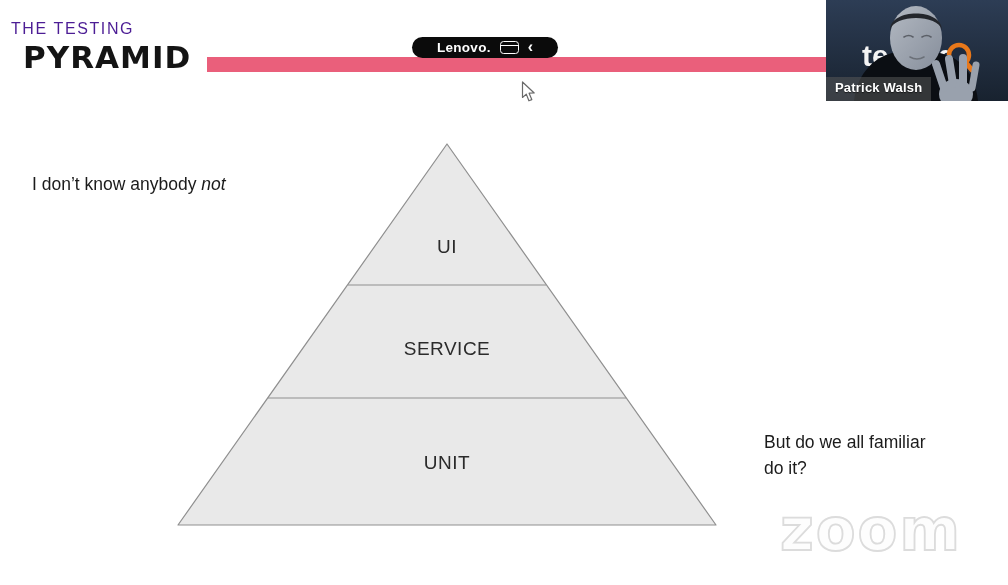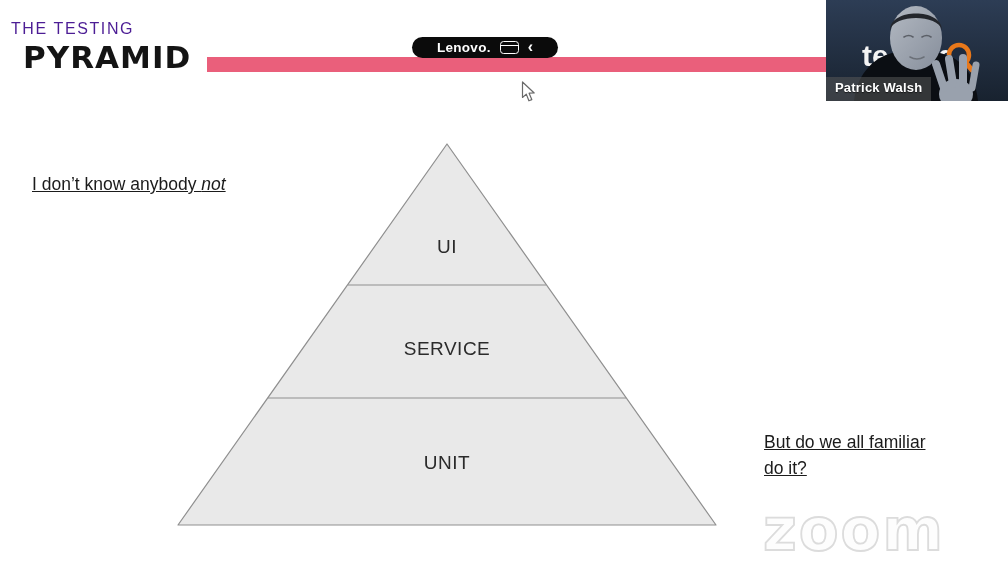--- a/index.html
+++ b/index.html
@@ -47,21 +47,21 @@
   .win-icon .win-top {
     position: absolute; left: 0; top: 0; width: 100%; height: 4px;
     border-bottom: 1.5px solid #fff;
   }
   .share-pill .chevron {
     font-size: 16px; font-weight: 700; line-height: 1; margin-top: -2px;
   }
 
   
   .note {
-    position: absolute; font-size: 17.5px; line-height: 26px; color: #1b1b1b; text-decoration: underline;
+    position: absolute; font-size: 17.5px; line-height: 26px; color: #1b1b1b;
   }
   .note-left  { left: 32px;  top: 171px; width: 250px; }
   .note-right { left: 764px; top: 429px; width: 220px; }
   .note em { font-style: italic; }
 
   
   .pyramid-svg { position: absolute; left: 0; top: 0; }
   .pyramid-svg text {
     font-family: "Liberation Sans", sans-serif;
     font-size: 19px; fill: #2b2b2b; letter-spacing: 0.5px;
@@ -78,21 +78,21 @@
     padding: 0 9px;
     background: rgba(88, 88, 88, 0.55);
     color: #ffffff; font-size: 13px; font-weight: 700;
     line-height: 21px; letter-spacing: 0.2px;
     text-shadow: 0 1px 1px rgba(0,0,0,0.6);
     white-space: nowrap;
   }
 
   
   .watermark {
-    position: absolute; left: 763px; top: 496px;
+    position: absolute; left: 780px; top: 496px;
     font-family: "DejaVu Sans", "Liberation Sans", sans-serif;
     font-size: 58px; font-weight: 700; letter-spacing: 2px;
     color: #fdfdfd;
     -webkit-text-stroke: 1.8px #dcdcdc;
     user-select: none;
   }
 
   
   .cursor { position: absolute; left: 521px; top: 81px; }
 </style>

